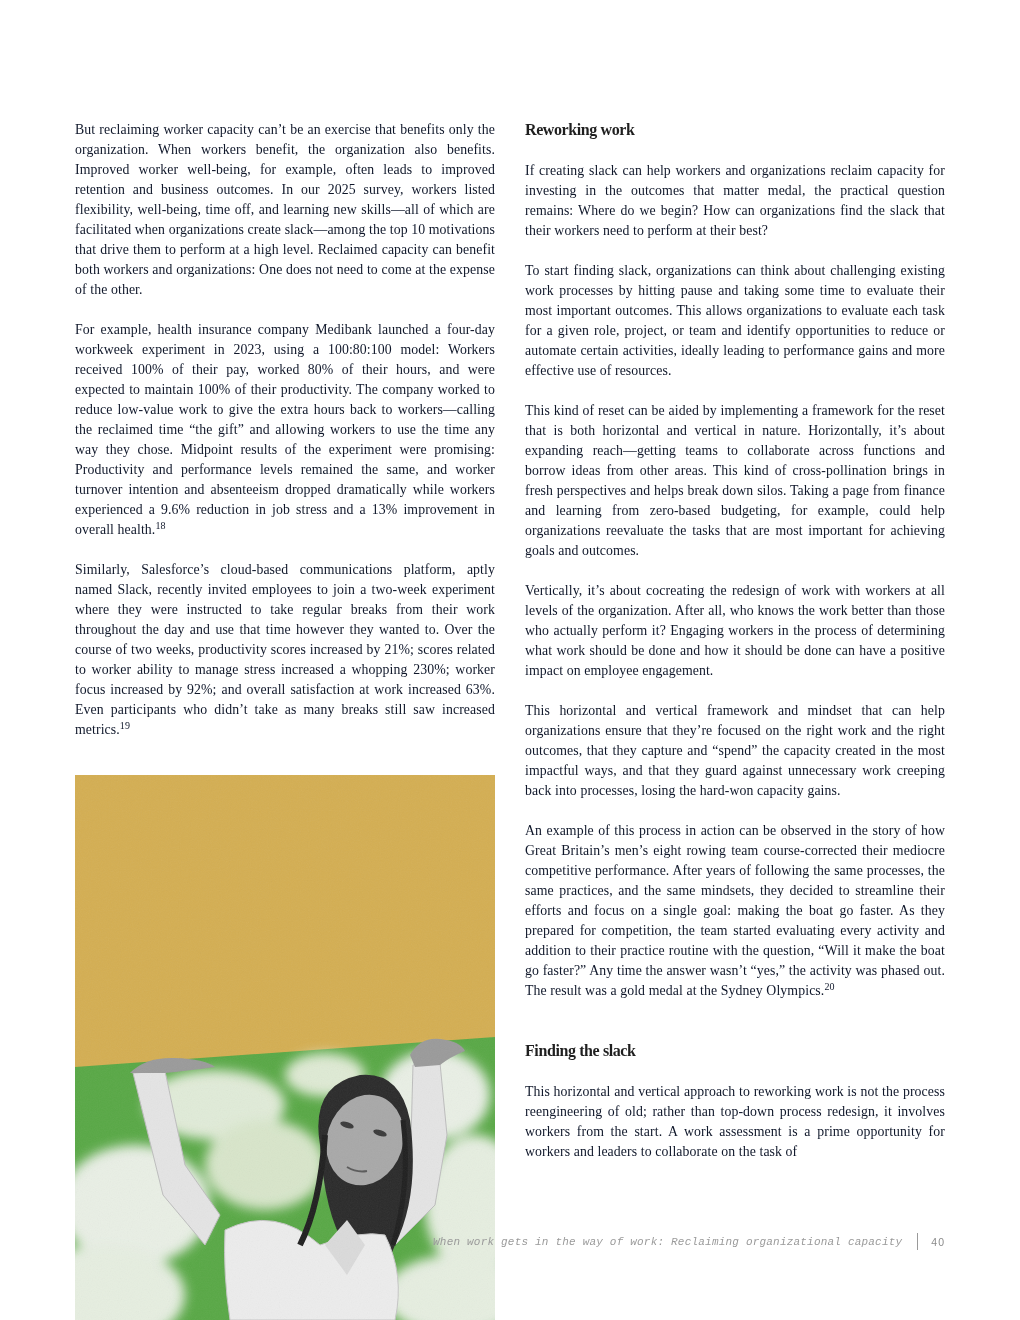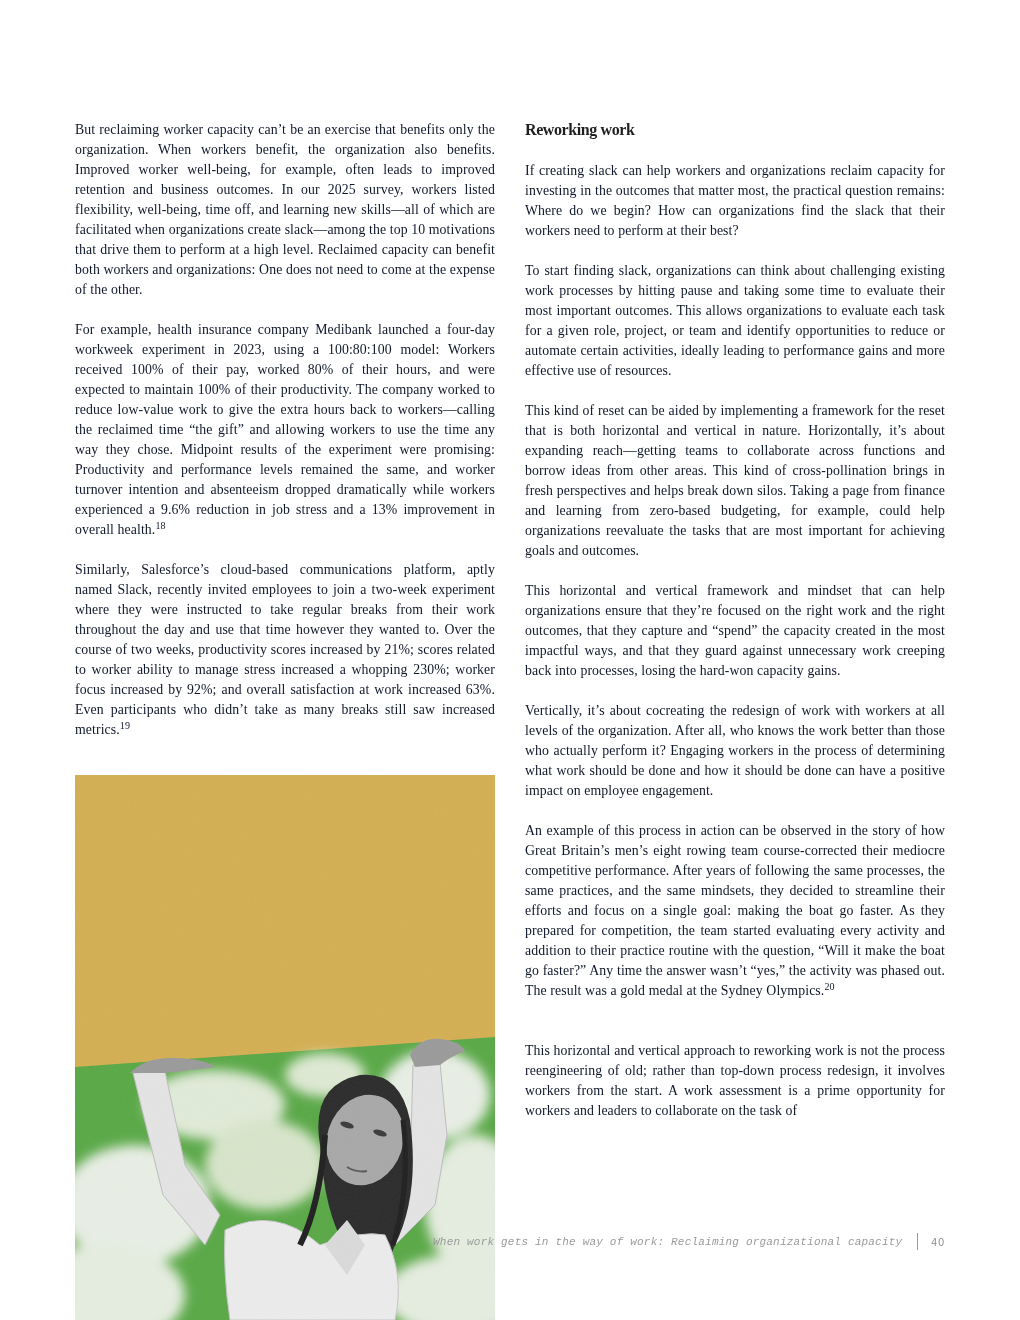--- a/index.html
+++ b/index.html
@@ -108,29 +108,30 @@
       <path d="M250,360 Q245,430 225,470" stroke="#1f1f1f" stroke-width="6" fill="none"></path>
       <path d="M328,345 Q336,410 318,470" stroke="#1f1f1f" stroke-width="5" fill="none"></path>
 
       <rect x="0" y="0" width="420" height="545" fill="#000" filter="url(#grain)"></rect>
     </svg>
   </div>
 
   <div class="col col-right">
     <section>
       <h2 class="heading">Reworking work</h2>
-      <p class="body"><span>If creating slack can help workers and organizations reclaim capacity for investing in the outcomes that matter most, the practical question remains: Where do we begin? How can organizations find the slack that their workers need to perform at their best?</span></p>
+      <p class="body"><span>If creating slack can help workers and organizations reclaim capacity for investing in the outcomes that matter medal, the practical question remains: Where do we begin? How can organizations find the slack that their workers need to perform at their best?</span></p>
       <p class="body"><span>To start finding slack, organizations can think about challenging existing work processes by hitting pause and taking some time to evaluate their most important outcomes. This allows organizations to evaluate each task for a given role, project, or team and identify opportunities to reduce or automate certain activities, ideally leading to performance gains and more effective use of resources.</span></p>
       <p class="body"><span>This kind of reset can be aided by implementing a framework for the reset that is both horizontal and vertical in nature. Horizontally, it’s about expanding reach—getting teams to collaborate across functions and borrow ideas from other areas. This kind of cross-pollination brings in fresh perspectives and helps break down silos. Taking a page from finance and learning from zero-based budgeting, for example, could help organizations reevaluate the tasks that are most important for achieving goals and outcomes.</span></p>
+      <p class="body"><span>Vertically, it’s about cocreating the redesign of work with workers at all levels of the organization. After all, who knows the work better than those who actually perform it? Engaging workers in the process of determining what work should be done and how it should be done can have a positive impact on employee engagement.</span></p>
       <p class="body"><span>This horizontal and vertical framework and mindset that can help organizations ensure that they’re focused on the right work and the right outcomes, that they capture and “spend” the capacity created in the most impactful ways, and that they guard against unnecessary work creeping back into processes, losing the hard-won capacity gains.</span></p>
-      <p class="body"><span>Vertically, it’s about cocreating the redesign of work with workers at all levels of the organization. After all, who knows the work better than those who actually perform it? Engaging workers in the process of determining what work should be done and how it should be done can have a positive impact on employee engagement.</span></p>
       <p class="body"><span>An example of this process in action can be observed in the story of how Great Britain’s men’s eight rowing team course-corrected their mediocre competitive performance. After years of following the same processes, the same practices, and the same mindsets, they decided to streamline their efforts and focus on a single goal: making the boat go faster. As they prepared for competition, the team started evaluating every activity and addition to their practice routine with the question, “Will it make the boat go faster?” Any time the answer wasn’t “yes,” the activity was phased out. The result was a gold medal at the Sydney Olympics.</span><sup>20</sup></p>
     </section>
     <div class="spacer-heading"></div>
     <section>
+      <h2 class="heading">Finding the slack</h2>
       <p class="body"><span>This horizontal and vertical approach to reworking work is not the process reengineering of old; rather than top-down process redesign, it involves workers from the start. A work assessment is a prime opportunity for workers and leaders to collaborate on the task of</span></p>
     </section>
   </div>
 
   <div class="footer">
     <span class="footer-title">When work gets in the way of work: Reclaiming organizational capacity</span>
     <span class="footer-divider"></span>
     <span class="footer-page">40</span>
   </div>
 

